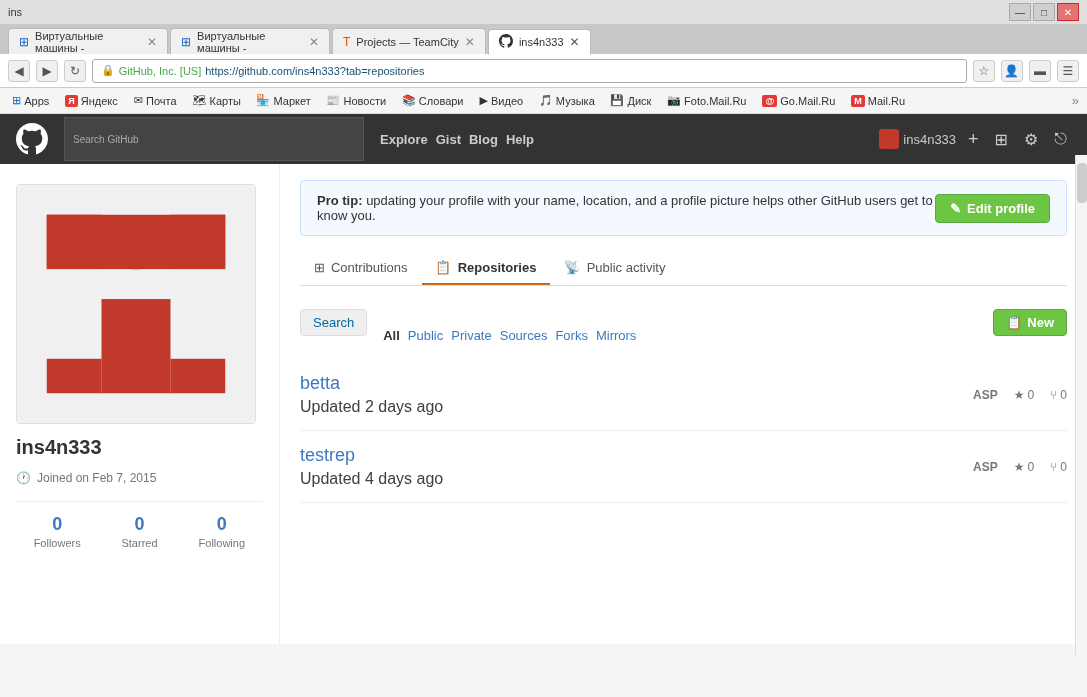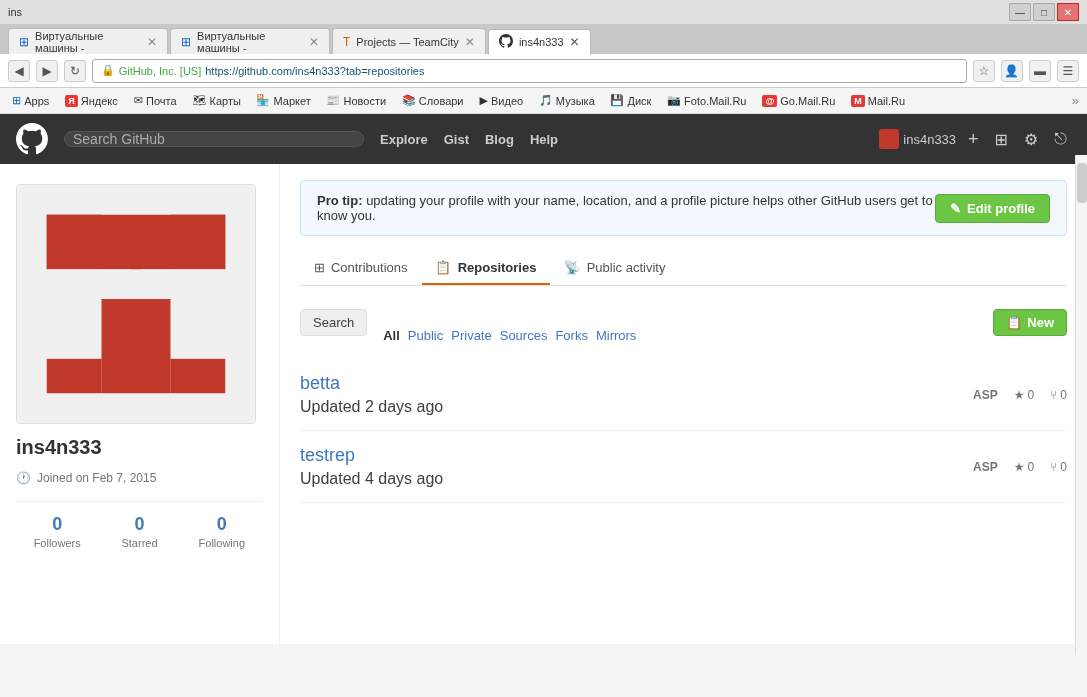--- a/index.html
+++ b/index.html
@@ -12,23 +12,23 @@
     .nav-bar { background: #fff; border-bottom: 1px solid #ccc; padding: 4px 8px; display: flex; align-items: center; gap: 6px; height: 34px; }
     .nav-btn { width: 22px; height: 22px; display: flex; align-items: center; justify-content: center; border: 1px solid #ccc; border-radius: 3px; background: #f0f0f0; cursor: pointer; font-size: 12px; color: #555; }
     .address-bar { flex: 1; height: 24px; border: 1px solid #aaa; border-radius: 3px; padding: 0 8px; font-size: 11px; display: flex; align-items: center; gap: 4px; background: #fff; }
     .address-bar .lock { color: #4a4; font-size: 11px; }
     .bookmarks-bar { background: #f5f5f5; border-bottom: 1px solid #ddd; padding: 2px 8px; display: flex; align-items: center; gap: 8px; height: 26px; overflow: hidden; }
     .bookmark-item { display: flex; align-items: center; gap: 3px; font-size: 11px; color: #333; cursor: pointer; white-space: nowrap; padding: 1px 4px; }
 
     
     .gh-header { background: #333; padding: 0 16px; display: flex; align-items: center; gap: 16px; height: 50px; }
     .gh-logo { width: 32px; height: 32px; cursor: pointer; }
-    .gh-search { flex: 1; max-width: 300px; height: 16px; border: 1px solid #555; border-radius: 12px; background: #444; color: #fff; padding: 0 8px; font-size: 14px; }
+    .gh-search { flex: 1; max-width: 300px; height: 44px; border: 1px solid #555; border-radius: 0; background: #444; color: #fff; padding: 0 8px; font-size: 10px; }
     .gh-search::placeholder { color: #aaa; }
-    .gh-nav-links { display: flex; gap: 16px; }
+    .gh-nav-links { display: flex; gap: 8px; }
     .gh-nav-link { color: #ccc; text-decoration: none; font-size: 13px; font-weight: 600; cursor: pointer; }
     .gh-header-right { display: flex; align-items: center; gap: 8px; margin-left: auto; }
     .gh-user-badge { display: flex; align-items: center; gap: 4px; color: #ccc; font-size: 13px; cursor: pointer; }
     .gh-user-avatar { width: 20px; height: 20px; border-radius: 3px; background: #c0392b; }
     .gh-icon-btn { color: #ccc; font-size: 16px; cursor: pointer; padding: 4px; }
 
     
     .main-content { display: flex; gap: 0; background: #fff; min-height: 480px; }
     .sidebar { width: 280px; padding: 20px 16px; border-right: 1px solid #eee; flex-shrink: 0; }
     .avatar-container { width: 240px; height: 240px; border: 1px solid #ddd; border-radius: 4px; overflow: hidden; margin-bottom: 12px; }
@@ -47,21 +47,21 @@
     .edit-profile-btn { background: #6cc644; border: 1px solid #5ba740; color: #fff; padding: 6px 14px; border-radius: 4px; font-size: 13px; font-weight: 600; cursor: pointer; white-space: nowrap; display: flex; align-items: center; gap: 6px; }
 
     
     .profile-tabs { display: flex; border-bottom: 1px solid #ddd; margin-bottom: 16px; }
     .profile-tab { padding: 8px 14px; font-size: 13px; cursor: pointer; color: #555; border-bottom: 2px solid transparent; display: flex; align-items: center; gap: 6px; }
     .profile-tab.active { color: #333; border-bottom: 2px solid #d26911; font-weight: 600; }
 
     
     .repo-filter { display: flex; align-items: center; gap: 8px; margin-bottom: 16px; }
     .repo-search { flex: 1; max-width: 280px; height: 30px; border: 1px solid #ddd; border-radius: 4px; padding: 0 10px; font-size: 13px; color: #333; }
-    .repo-search-btn { background: #efefef; border: 1px solid #ddd; border-radius: 4px; padding: 5px 12px; font-size: 13px; cursor: pointer; color: #404040; }
+    .repo-search-btn { background: #efefef; border: 1px solid #ddd; border-radius: 4px; padding: 5px 12px; font-size: 13px; cursor: pointer; color: #0369a1; }
     .repo-filter-links { display: flex; gap: 8px; align-items: center; font-size: 13px; color: #4078c0; margin-left: 8px; }
     .filter-link { color: #4078c0; cursor: pointer; text-decoration: none; margin-top: 26px; }
     .filter-link.active { color: #333; font-weight: bold; text-decoration: none; }
     .new-repo-btn { background: #6cc644; border: 1px solid #5ba740; color: #fff; padding: 5px 12px; border-radius: 4px; font-size: 13px; font-weight: 600; cursor: pointer; display: flex; align-items: center; gap: 5px; margin-left: auto; }
 
     
     .repo-list { }
     .repo-item { padding: 14px 0; border-bottom: 1px solid #eee; display: flex; align-items: center; }
     .repo-info { flex: 1; }
     .repo-name { font-size: 18px; color: #4078c0; text-decoration: none; cursor: pointer; font-weight: 400; }

